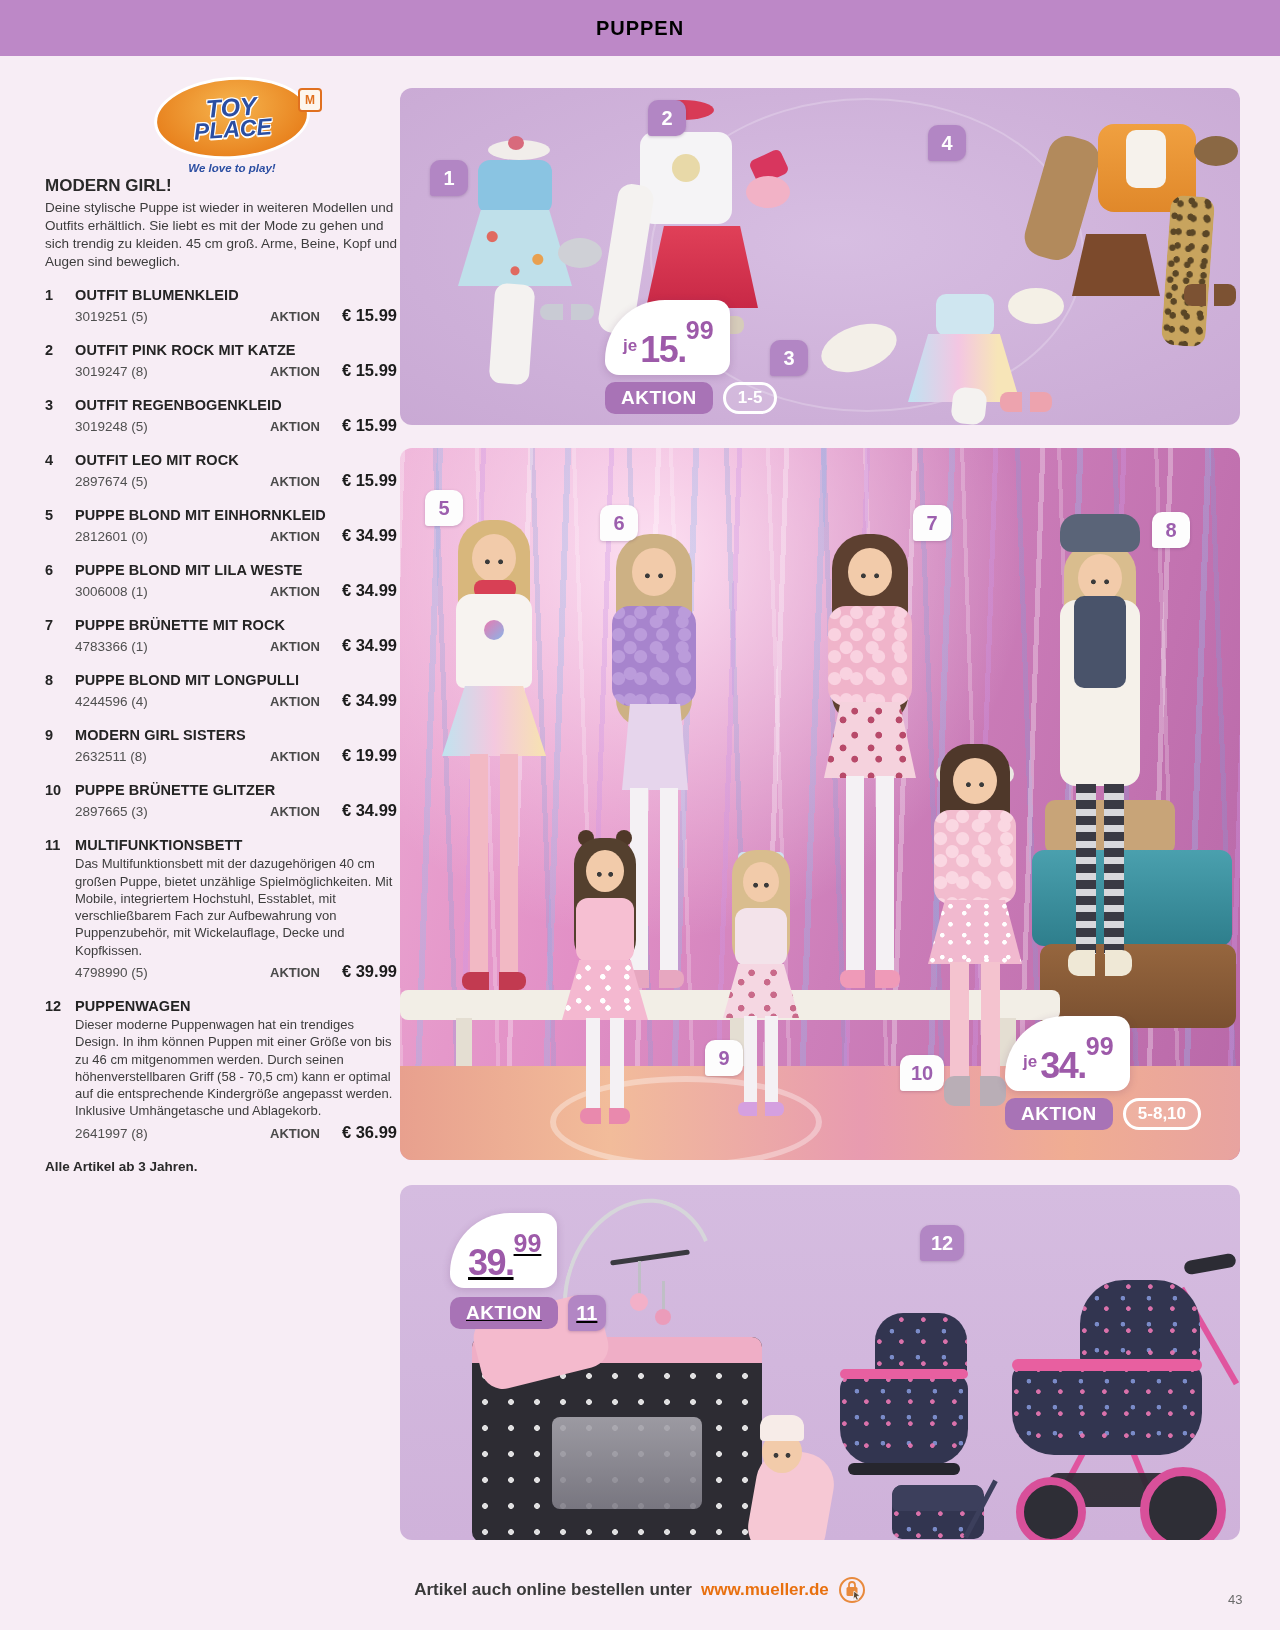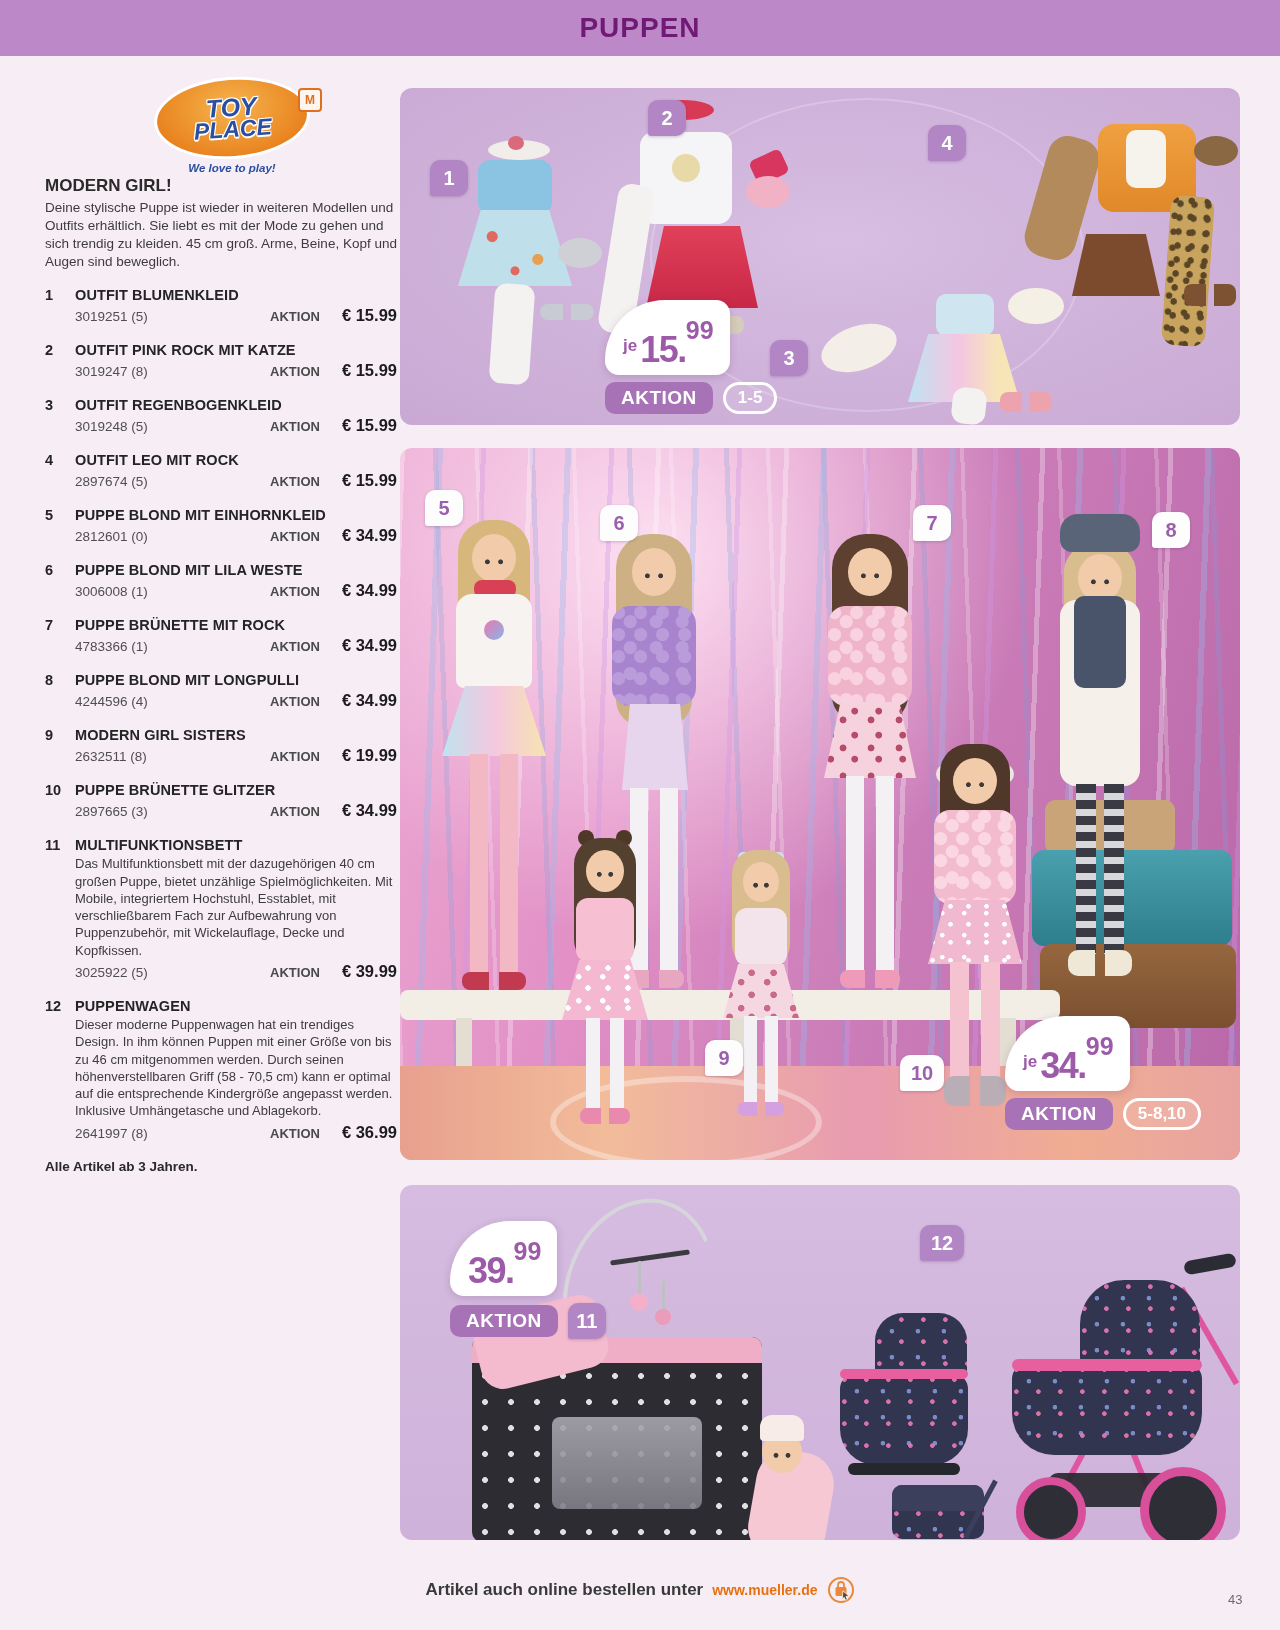--- a/index.html
+++ b/index.html
@@ -1,21 +1,21 @@
 <!DOCTYPE html>
 <html><head>
 <meta charset="utf-8">
 <style>
   html,body{margin:0;padding:0;}
   body{width:1280px;height:1630px;background:#f7edf5;font-family:"Liberation Sans",sans-serif;position:relative;overflow:hidden;}
   .page{position:absolute;inset:0;background:#f7edf5;}
 
   
   .header{position:absolute;top:0;left:0;width:1280px;height:56px;background:#bd88c7;display:flex;align-items:center;justify-content:center;}
-  .header-title{color:#701a75;font-weight:800;font-size:28px;letter-spacing:1px;}
+  .header-title{color:#000000;font-weight:800;font-size:20px;letter-spacing:1px;}
 
   
   .logo{position:absolute;left:150px;top:80px;width:164px;text-align:center;}
   .logo-oval{width:150px;height:76px;margin:0 auto;background:radial-gradient(ellipse at 50% 35%,#f6b44e,#e8821e 75%);border-radius:50%;box-shadow:0 0 0 3px #ffffff;display:flex;flex-direction:column;align-items:center;justify-content:center;transform:rotate(-4deg);}
   .logo-toy,.logo-place{color:#2b4ea2;font-weight:800;font-style:italic;line-height:0.9;text-shadow:-1px -1px 0 #fff,1px -1px 0 #fff,-1px 1px 0 #fff,1px 1px 0 #fff,0 2px 0 #fff;}
   .logo-toy{font-size:25px;}
   .logo-place{font-size:23px;}
   .logo-tagline{margin-top:6px;color:#2b4ea2;font-size:11.5px;font-weight:800;font-style:italic;}
   .mueller-mark{position:absolute;left:298px;top:88px;width:20px;height:20px;border:2px solid #e0701f;border-radius:4px;color:#e0701f;font-size:12px;font-weight:800;display:flex;align-items:center;justify-content:center;background:#fdf6ee;}
 
@@ -58,21 +58,21 @@
   .bubble .main{font-size:36px;font-weight:800;line-height:0.82;letter-spacing:-1.5px;}
   .bubble .sup{font-size:25px;font-weight:800;margin-bottom:20px;}
   .p-row{display:flex;align-items:center;margin-top:7px;}
   .aktion-pill{background:#a873b6;color:#ffffff;font-weight:800;font-size:19px;padding:5px 16px;border-radius:10px;letter-spacing:0.5px;}
   .range-pill{border:3px solid #ffffff;color:#ffffff;font-weight:800;font-size:17px;padding:3px 12px;border-radius:18px;margin-left:10px;background:rgba(255,255,255,0.10);}
   .p-row .badge{position:static;margin-left:10px;}
 
   
   .footer{position:absolute;left:0;top:1576px;width:1280px;display:flex;align-items:center;justify-content:center;gap:9px;}
   .footer-text{font-size:17px;font-weight:700;color:#3a3a3a;}
-  .footer-link{font-size:14px;font-weight:800;color:#e8700f;text-decoration:none;}
+  .footer-link{font-size:17px;font-weight:800;color:#e8700f;text-decoration:none;}
   .page-num{position:absolute;left:1228px;top:1592px;font-size:13px;color:#6b6b6b;}
 </style>
 </head>
 <body>
 
 <div class="page">
 
   <div class="header">
     <div class="header-title">PUPPEN</div>
   </div>
@@ -208,21 +208,21 @@
             <span class="prod-price">€ 34.99</span>
           </div>
       </div>
     </div>
     <div class="prod">
       <div class="prod-num">11</div>
       <div class="prod-body">
         <div class="prod-name">MULTIFUNKTIONSBETT</div>
         <div class="prod-desc">Das Multifunktionsbett mit der dazugehörigen 40 cm großen Puppe, bietet unzählige Spielmöglichkeiten. Mit Mobile, integriertem Hochstuhl, Esstablet, mit verschließbarem Fach zur Aufbewahrung von Puppenzubehör, mit Wickelauflage, Decke und Kopfkissen.</div>
         <div class="prod-meta">
-            <span class="prod-article">3025922 (5)</span>
+            <span class="prod-article">4798990 (5)</span>
             <span class="prod-aktion">AKTION</span>
             <span class="prod-price">€ 39.99</span>
           </div>
       </div>
     </div>
     <div class="prod">
       <div class="prod-num">12</div>
       <div class="prod-body">
         <div class="prod-name">PUPPENWAGEN</div>
         <div class="prod-desc">Dieser moderne Puppenwagen hat ein trendiges Design. In ihm können Puppen mit einer Größe von bis zu 46 cm mitgenommen werden. Durch seinen höhenverstellbaren Griff (58 - 70,5 cm) kann er optimal auf die entsprechende Kindergröße angepasst werden. Inklusive Umhängetasche und Ablagekorb.</div>
@@ -396,21 +396,21 @@
         <div class="shp" style="left: 680px; top: 95px; width: 120px; height: 88px; background: radial-gradient(circle at 20% 30%, rgba(236, 120, 180, 0.9) 2px, rgba(0, 0, 0, 0) 2.6px) 0% 0% / 22px 22px, radial-gradient(circle at 65% 70%, rgba(140, 160, 230, 0.8) 2px, rgba(0, 0, 0, 0) 2.6px) 0% 0% / 26px 26px,  0% 0% / auto rgb(50, 53, 80); border-radius: 44px 44px 10px 10px;"></div>
         <div class="shp" style="left: 612px; top: 178px; width: 190px; height: 92px; background: radial-gradient(circle at 20% 30%, rgba(236, 120, 180, 0.9) 2px, rgba(0, 0, 0, 0) 2.6px) 0% 0% / 22px 22px, radial-gradient(circle at 65% 70%, rgba(140, 160, 230, 0.8) 2px, rgba(0, 0, 0, 0) 2.6px) 0% 0% / 26px 26px,  0% 0% / auto rgb(50, 53, 80); border-radius: 16px 16px 42px 42px;"></div>
         <div class="shp" style="left: 612px; top: 174px; width: 190px; height: 12px; background: rgb(232, 95, 160); border-radius: 8px;"></div>
         <div class="shp" style="left: 616px; top: 292px; width: 54px; height: 54px; border: 8px solid rgb(216, 80, 154); border-radius: 50%; background: rgb(46, 46, 54);"></div>
         <div class="shp" style="left: 740px; top: 282px; width: 68px; height: 68px; border: 9px solid rgb(216, 80, 154); border-radius: 50%; background: rgb(46, 46, 54);"></div>
         <div class="shp" style="left: 492px; top: 300px; width: 92px; height: 54px; background: radial-gradient(circle at 20% 30%, rgba(236, 120, 180, 0.9) 2px, rgba(0, 0, 0, 0) 2.6px) 0% 0% / 22px 22px, radial-gradient(circle at 65% 70%, rgba(140, 160, 230, 0.8) 2px, rgba(0, 0, 0, 0) 2.6px) 0% 0% / 26px 26px,  0% 0% / auto rgb(50, 53, 80); border-radius: 10px;"></div>
         <div class="shp" style="left: 492px; top: 300px; width: 92px; height: 26px; background: rgb(60, 63, 92); border-radius: 10px 10px 6px 6px;"></div>
         <div class="shp" style="left: 578px; top: 292px; width: 5px; height: 64px; background: rgb(60, 63, 92); transform: rotate(28deg);"></div>
       </div>
     <div class="badge purple wide" style="left:520px;top:40px;">12</div>
-    <div class="pricing" style="left:50px;top:36px;">
+    <div class="pricing" style="left:50px;top:28px;text-decoration:underline;">
       <div class="bubble">
         <span class="main">39.</span>
           <span class="sup">99</span>
       </div>
       <div class="p-row">
         <div class="aktion-pill">AKTION</div>
         <div class="badge purple">11</div>
       </div>
     </div>
   </div>

